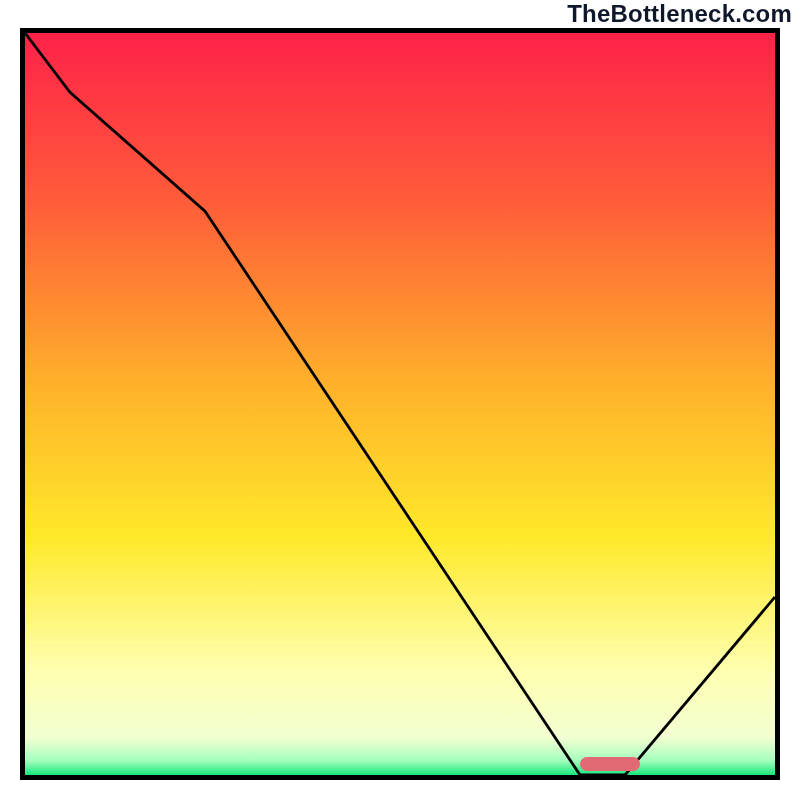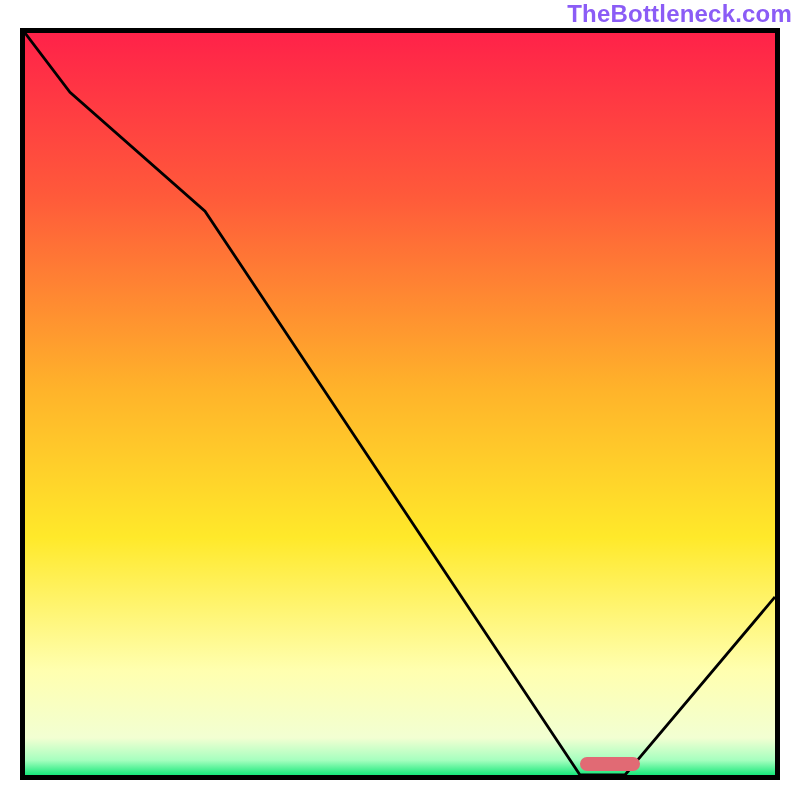--- a/index.html
+++ b/index.html
@@ -13,21 +13,21 @@
   }
   .chart-wrap {
     position: relative;
     width: 800px;
     height: 800px;
   }
   .watermark {
     position: absolute;
     top: 0;
     right: 8px;
-    color: #8b5cf6;
+    color: #0f172a;
     font-size: 24px;
     font-weight: 600;
     letter-spacing: 0.2px;
     user-select: none;
   }
   .plot-area {
     position: absolute;
     left: 20px;
     top: 28px;
     width: 760px;

